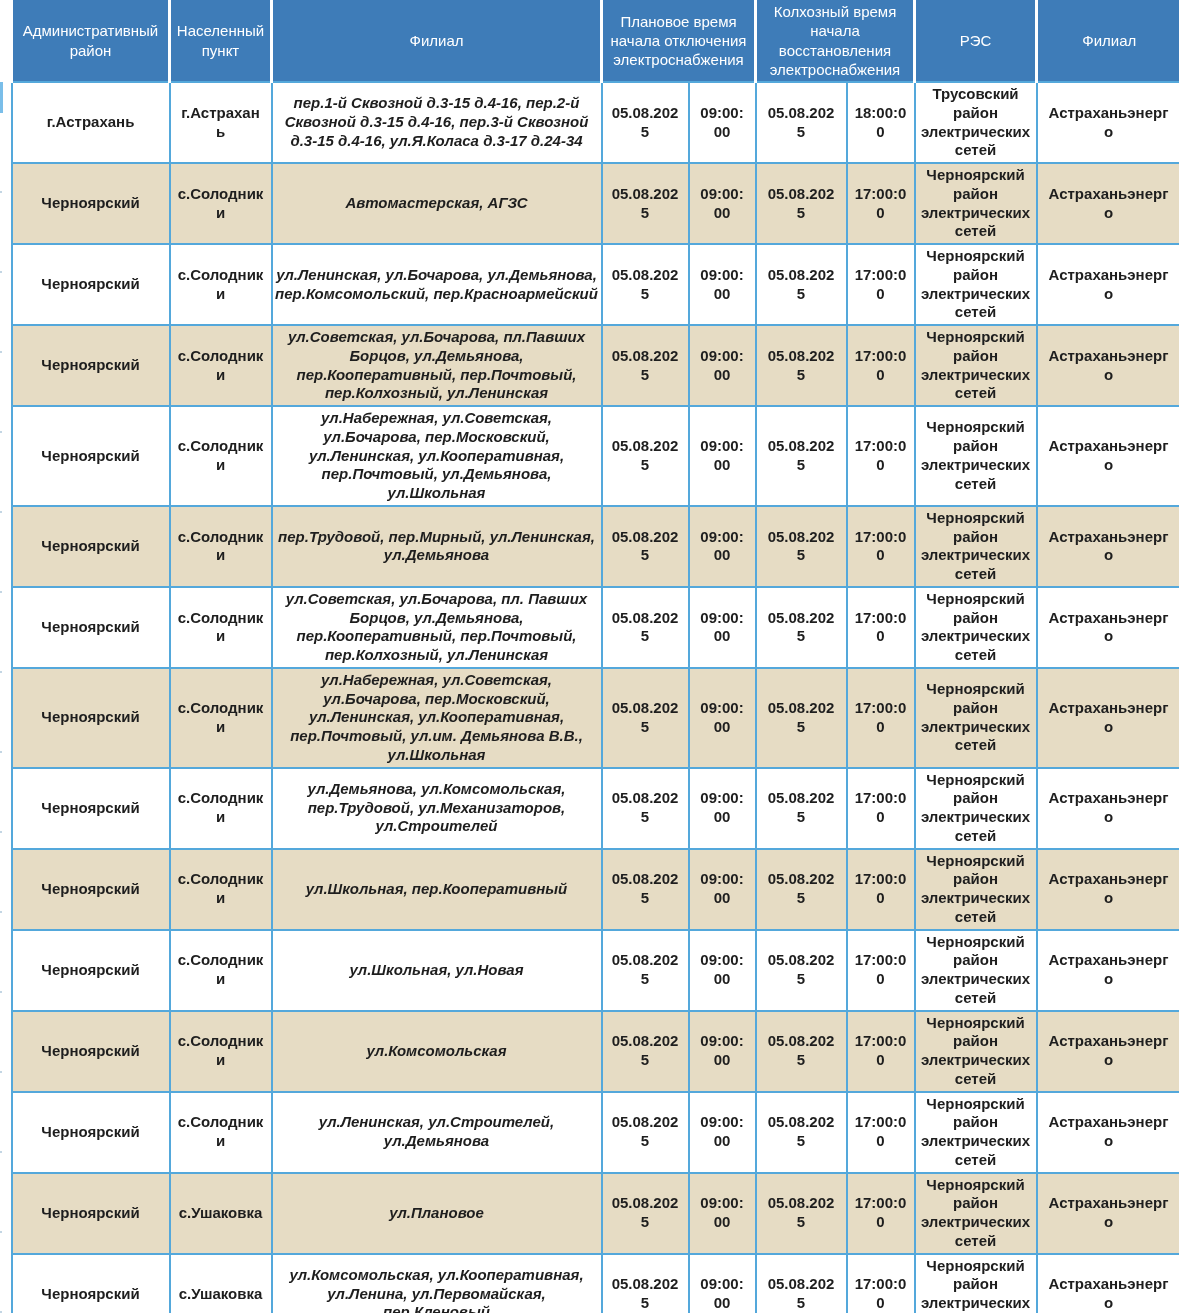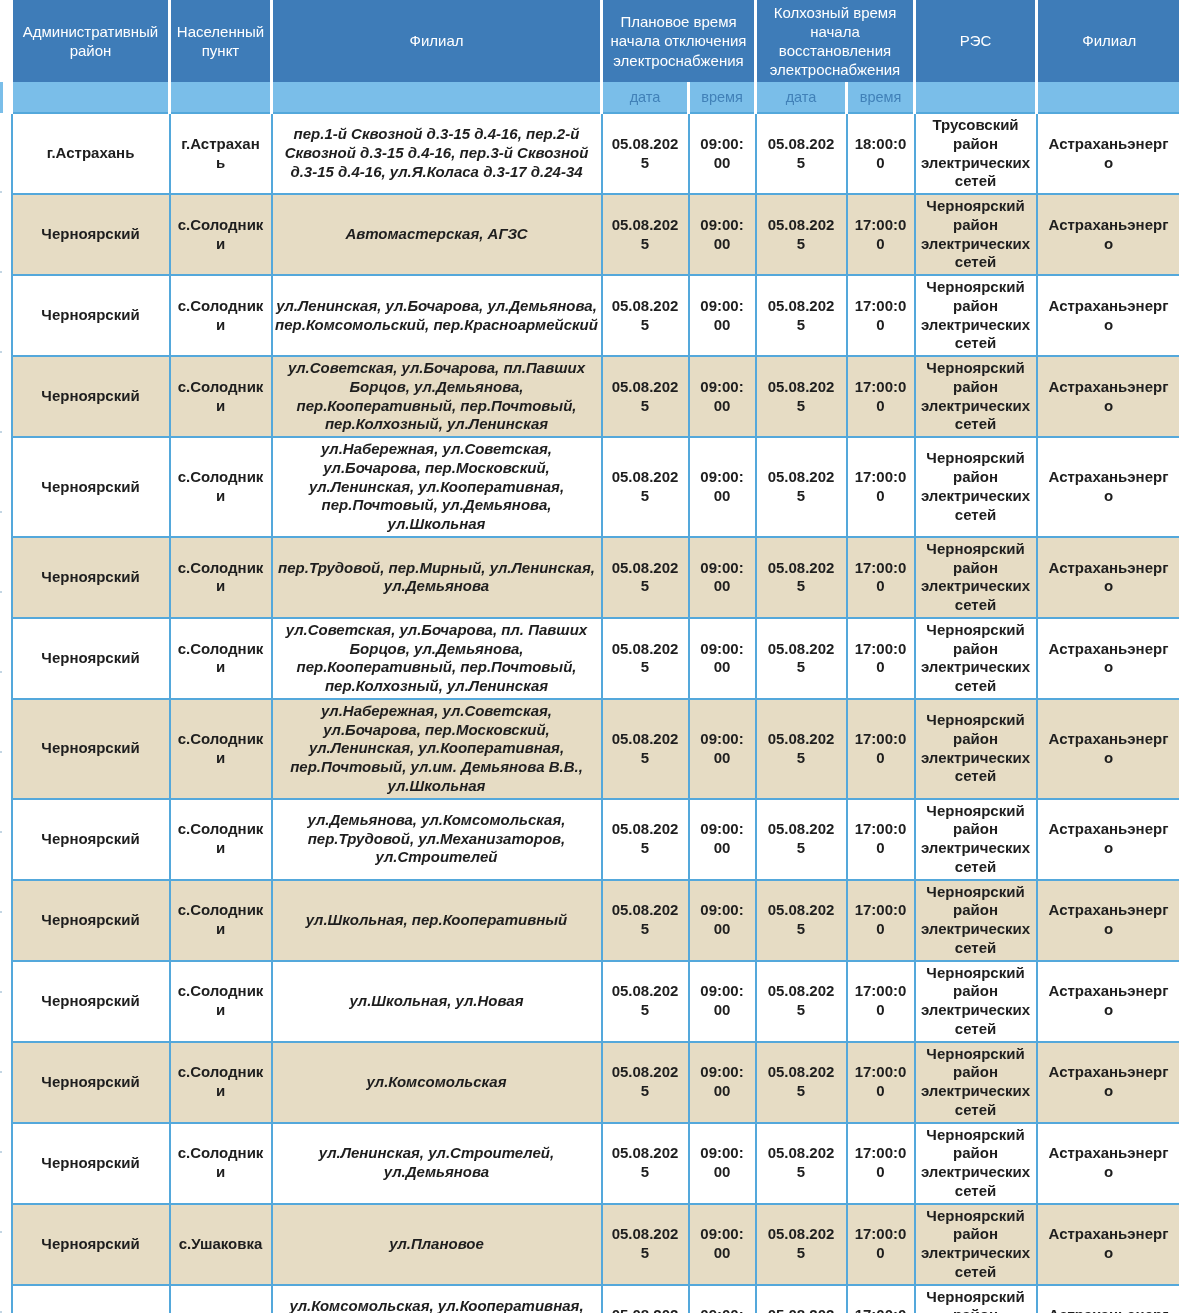--- a/index.html
+++ b/index.html
@@ -100,31 +100,20 @@
     <thead>
       <tr class="h1">
         <th>Административный район</th>
         <th>Населенный пункт</th>
         <th>Филиал</th>
         <th colspan="2">Плановое время начала отключения электроснабжения</th>
         <th colspan="2">Колхозный время начала восстановления электроснабжения</th>
         <th>РЭС</th>
         <th>Филиал</th>
       </tr>
-      <tr class="h2">
-        <th></th>
-        <th></th>
-        <th></th>
-        <th>дата</th>
-        <th>время</th>
-        <th>дата</th>
-        <th>время</th>
-        <th></th>
-        <th></th>
-      </tr>
     </thead>
     <tbody>
         <tr>
     <td class="c-district">г.Астрахань</td>
     <td class="c-settlement">г.Астрахань</td>
     <td class="c-street">пер.1-й Сквозной д.3-15 д.4-16, пер.2-й Сквозной д.3-15 д.4-16, пер.3-й Сквозной д.3-15 д.4-16, ул.Я.Коласа д.3-17 д.24-34</td>
     <td class="c-off-date">05.08.2025</td>
     <td class="c-off-time">09:00:00</td>
     <td class="c-on-date">05.08.2025</td>
     <td class="c-on-time">18:00:00</td>

